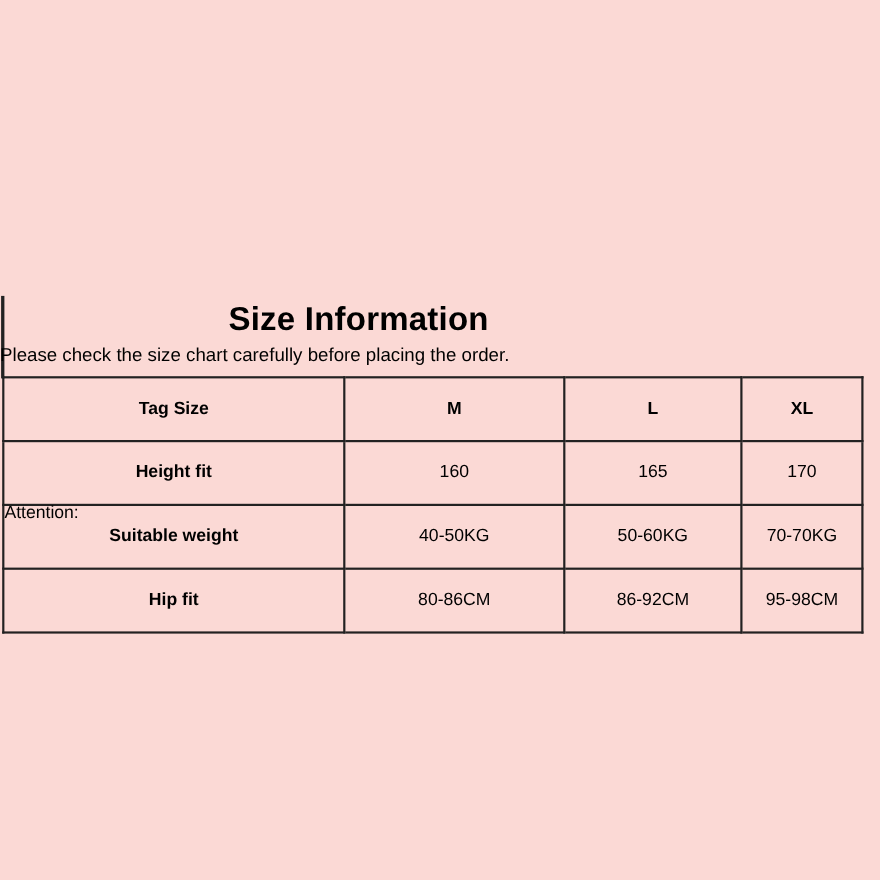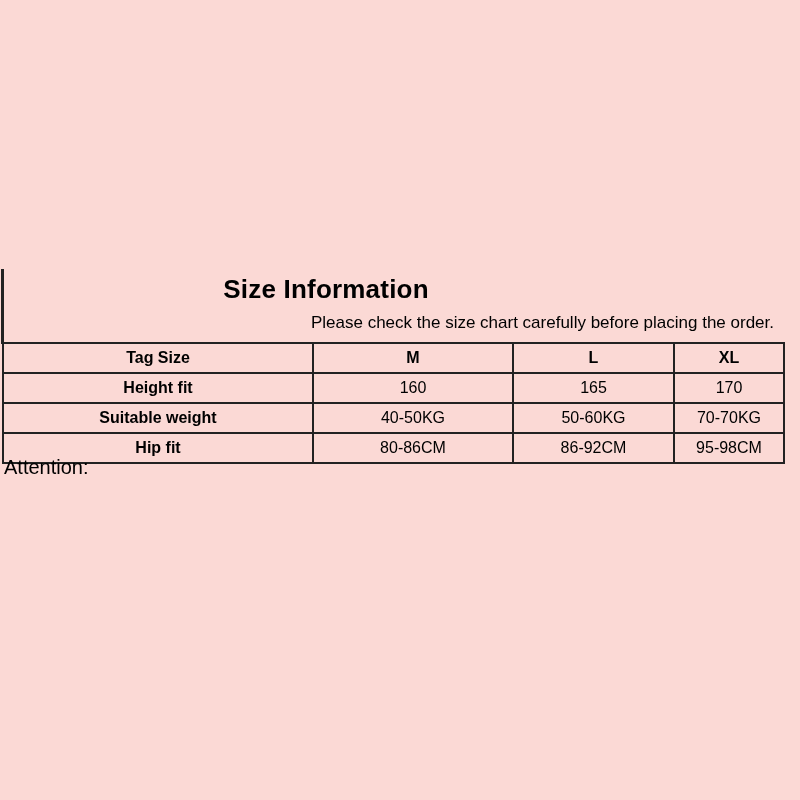--- a/index.html
+++ b/index.html
@@ -17,30 +17,30 @@
   .canvas {
     position: absolute;
     inset: 0;
   }
   .page-title {
     position: absolute;
     top: 274px;
     left: 0;
     width: 652px;
     text-align: center;
-    font-size: 26px;
+    font-size: 30px;
     font-weight: bold;
     letter-spacing: 0.2px;
   }
   .page-subtitle {
     position: absolute;
     top: 313px;
-    left: 11px;
+    left: 0;
     width: 763px;
-    text-align: right;
+    text-align: left;
     font-size: 17px;
     font-weight: normal;
   }
   .stray-left-line {
     position: absolute;
     left: 1px;
     top: 269px;
     width: 3px;
     height: 75px;
   }
@@ -48,37 +48,37 @@
     position: absolute;
     left: 2px;
     top: 342px;
     width: 781px;
     border-collapse: collapse;
     table-layout: fixed;
   }
   table.size-table td, table.size-table th {
     border: 2px solid #222222;
     height: 20px;
-    padding: 4px;
+    padding: 18px;
     text-align: center;
     vertical-align: middle;
     font-size: 16px;
     line-height: 20px;
     overflow: hidden;
     white-space: nowrap;
   }
   table.size-table th, table.size-table td.row-label {
     font-weight: bold;
   }
   .attention {
     position: absolute;
     left: 4px;
     top: 456px;
     width: 794px;
-    font-size: 20px;
+    font-size: 16px;
     line-height: 22px;
   }
   .attention div {
     white-space: nowrap;
   }
 </style>
 </head>
 <body style="background: rgb(251, 217, 213);">
 
 <div class="canvas">

